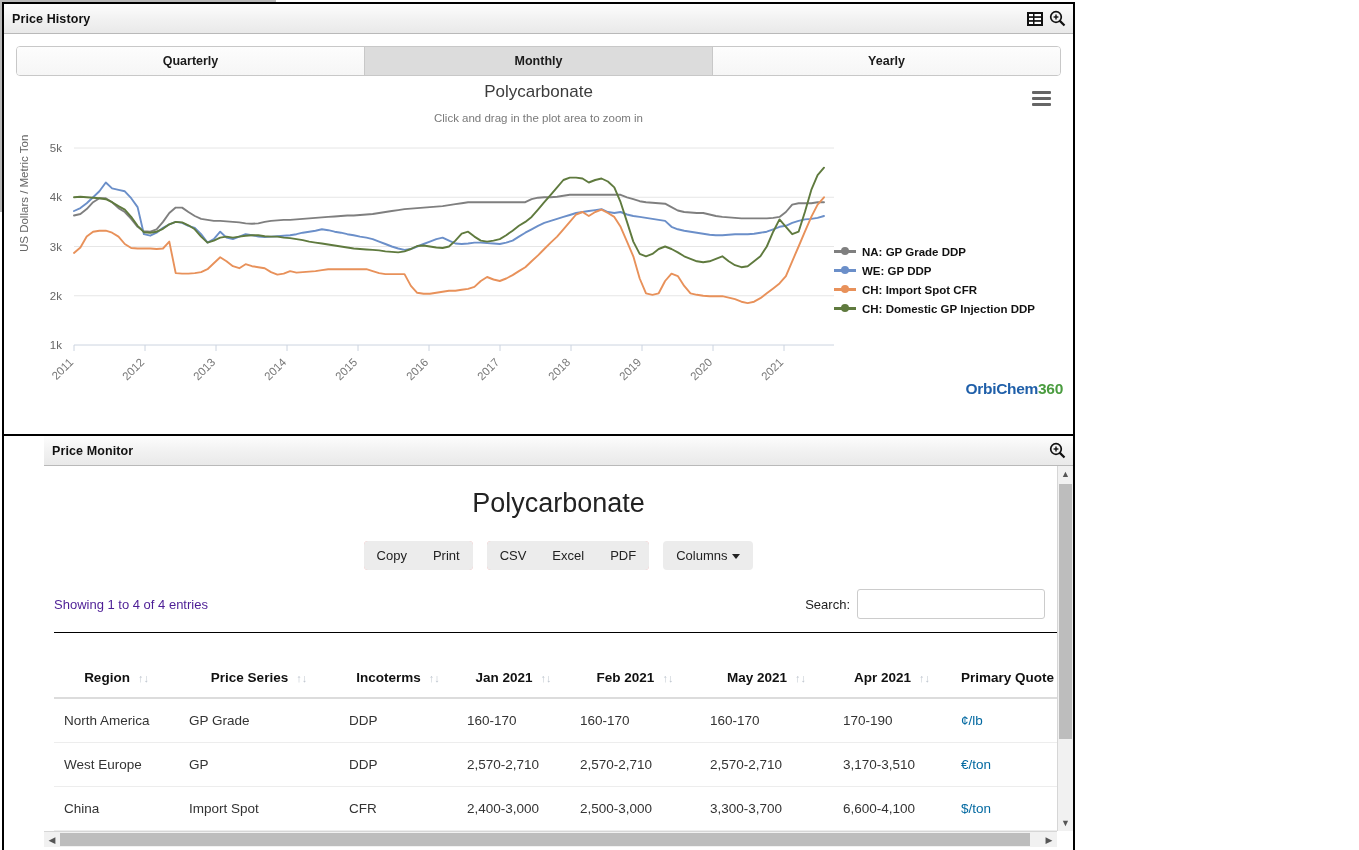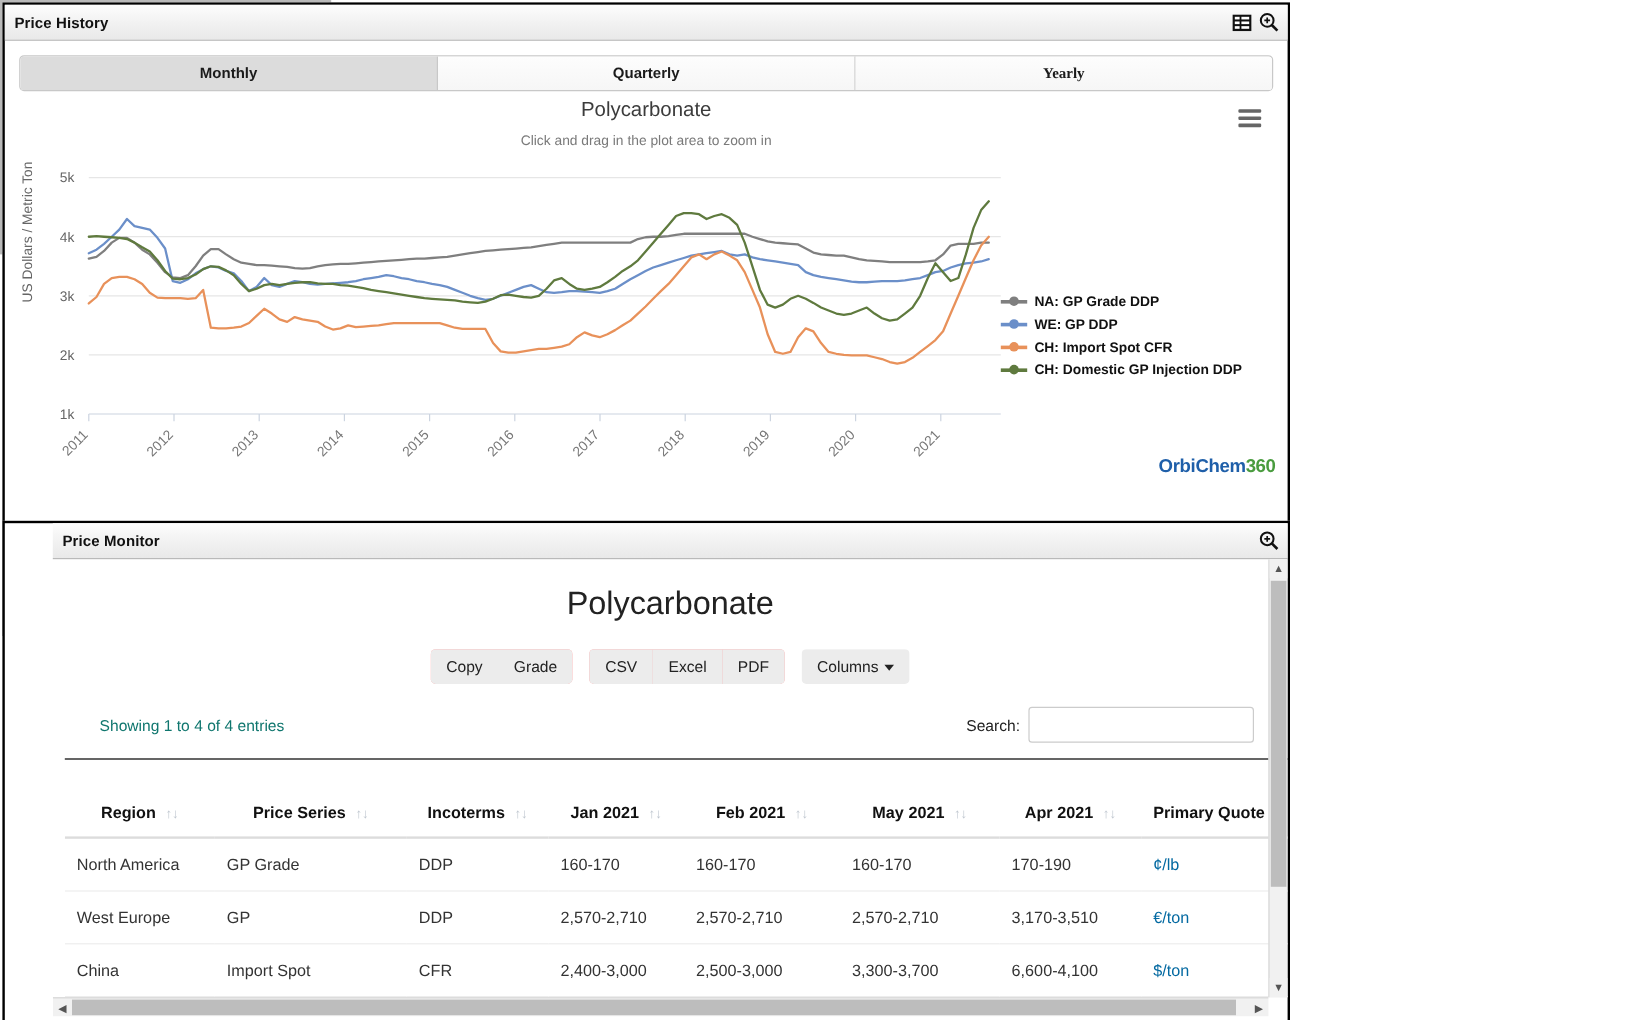--- a/index.html
+++ b/index.html
@@ -47,21 +47,21 @@
     height: 30px;
   }
   .tab {
     flex: 1 1 0;
     display: flex; align-items: center; justify-content: center;
     font-size: 12.5px; font-weight: bold; color: #1b1b1b;
     background: linear-gradient(to bottom,#fdfdfd,#f6f6f6);
     border-right: 1px solid #c8c8c8;
     cursor: pointer;
   }
-  .tab:last-child { border-right: 0; font-family: Liberation Serif, serif; }
+  .tab:last-child { border-right: 0; }
   .tab.active { background: #dcdcdc; }
 
   
   .chart-wrap { position: relative; margin-top: 4px; height: 320px; }
   .chart-title {
     text-align: center; font-size: 17px; color: #3c3c3c;
     font-weight: normal; margin-top: 6px;
   }
   .chart-sub {
     text-align: center; font-size: 11.5px; color: #7a7a7a; margin-top: 10px;
@@ -112,21 +112,21 @@
   }
   .caret {
     display: inline-block; width: 0; height: 0; margin-left: 5px;
     border-left: 4px solid transparent; border-right: 4px solid transparent;
     border-top: 5px solid #222; vertical-align: middle;
   }
   .info-row {
     display: flex; align-items: center; justify-content: space-between;
     margin-top: 19px; padding: 0 10px 0 10px;
   }
-  .showing { font-size: 13px; color: #0f766e; margin-left: 29px; }
+  .showing { font-size: 13px; color: #4c1d95; }
   .search-box { display: flex; align-items: center; gap: 7px; margin-right: 18px; }
   .search-box label { font-size: 13px; color: #222; }
   .search-box input {
     width: 188px; height: 30px; border: 1px solid #ccc; border-radius: 3px;
     padding: 0 6px; font-size: 13px; font-family: "Liberation Sans", sans-serif;
   }
 
   .tbl-scroll {
     position: absolute; left: 10px; top: 166px; width: 1040px; height: 200px;
     overflow: hidden; border-top: 1px solid #000;
@@ -205,22 +205,22 @@
               <circle cx="7" cy="7" r="5.3" fill="none" stroke="#111" stroke-width="1.7"></circle>
               <line x1="10.6" y1="10.6" x2="15.5" y2="15.5" stroke="#111" stroke-width="2.2"></line>
               <line x1="4.6" y1="7" x2="9.4" y2="7" stroke="#111" stroke-width="1.4"></line>
               <line x1="7" y1="4.6" x2="7" y2="9.4" stroke="#111" stroke-width="1.4"></line>
             </svg>
         </span>
       </span>
     </div>
 
     <div class="tabs">
+      <div class="tab">Quarterly</div>
       <div class="tab active">Monthly</div>
-      <div class="tab">Quarterly</div>
       <div class="tab">Yearly</div>
     </div>
 
     <div class="chart-wrap">
       <div class="chart-title">Polycarbonate</div>
       <div class="chart-sub">Click and drag in the plot area to zoom in</div>
       <div class="burger">
           <span></span>
           <span></span>
           <span></span>
@@ -318,21 +318,21 @@
         </span>
       </span>
     </div>
 
     <div class="pm-body">
       <div class="pm-title">Polycarbonate</div>
 
       <div class="btn-groups">
         <div class="btn-group">
           <div class="dtbtn">Copy</div>
-          <div class="dtbtn">Grade</div>
+          <div class="dtbtn">Print</div>
         </div>
         <div class="btn-group">
           <div class="dtbtn">CSV</div>
           <div class="dtbtn">Excel</div>
           <div class="dtbtn">PDF</div>
         </div>
         <div class="btn-group">
           <div class="dtbtn"><span>Columns</span><span class="caret"></span></div>
         </div>
       </div>

